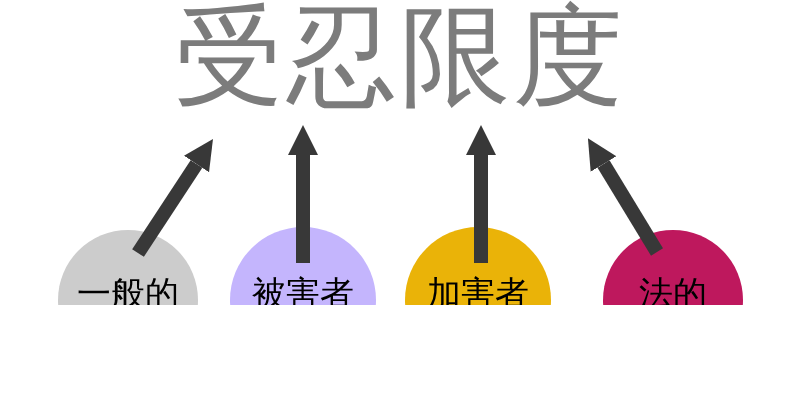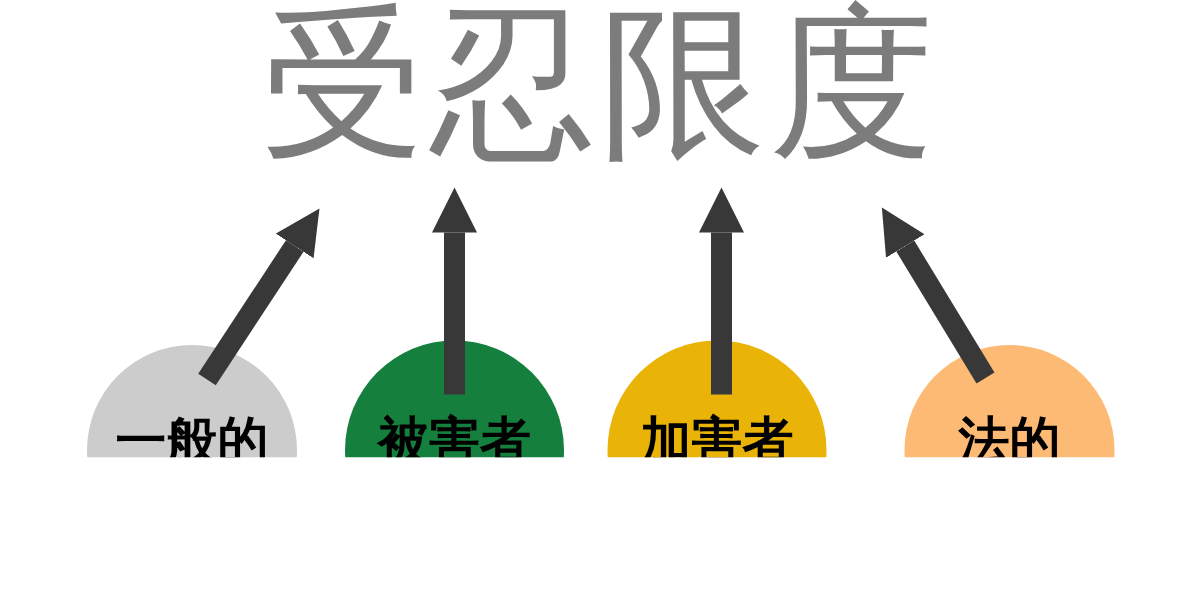--- a/index.html
+++ b/index.html
@@ -36,21 +36,21 @@
     align-items: center;
     justify-content: center;
     z-index: 1;
   }
   .circle-1 { left: 58px;  top: 230px; width: 140px; height: 140px; }
   .circle-2 { left: 230px; top: 227px; width: 146px; height: 146px; }
   .circle-3 { left: 405px; top: 227px; width: 146px; height: 146px; }
   .circle-4 { left: 603px; top: 230px; width: 140px; height: 140px; }
   .circle-label {
     font-size: 34px;
-    font-weight: 700;
+    font-weight: 400;
     color: #000000; 
     transform: translateY(-6px);
     white-space: nowrap;
     user-select: none;
   }
   .arrows-layer {
     position: absolute;
     left: 0;
     top: 0;
     z-index: 5;
@@ -61,29 +61,29 @@
 <body>
 
 <div class="canvas">
 
   <div class="diagram-title">受忍限度</div>
 
   <div class="circle circle-1" style="background-color: rgb(204, 204, 204);">
     <span class="circle-label">一般的</span>
   </div>
 
-  <div class="circle circle-2" style="background-color: #15803d;">
+  <div class="circle circle-2" style="background-color: #c4b5fd;">
     <span class="circle-label">被害者</span>
   </div>
 
   <div class="circle circle-3" style="background-color: #eab308;">
     <span class="circle-label">加害者</span>
   </div>
 
-  <div class="circle circle-4" style="background-color: #fdba74;">
+  <div class="circle circle-4" style="background-color: #be185d;">
     <span class="circle-label">法的</span>
   </div>
 
   <svg class="arrows-layer" width="800" height="400" viewBox="0 0 800 400">
     <defs>
       <marker id="arrowhead" markerUnits="userSpaceOnUse" markerWidth="32" markerHeight="32" refX="0" refY="15" orient="auto">
         <path d="M0,0 L30,15 L0,30 Z" fill="#383838"></path>
       </marker>
     </defs>
     <line x1="138" y1="253" x2="196.5" y2="164" stroke-width="14" marker-end="url(#arrowhead)" stroke="#383838"></line>

